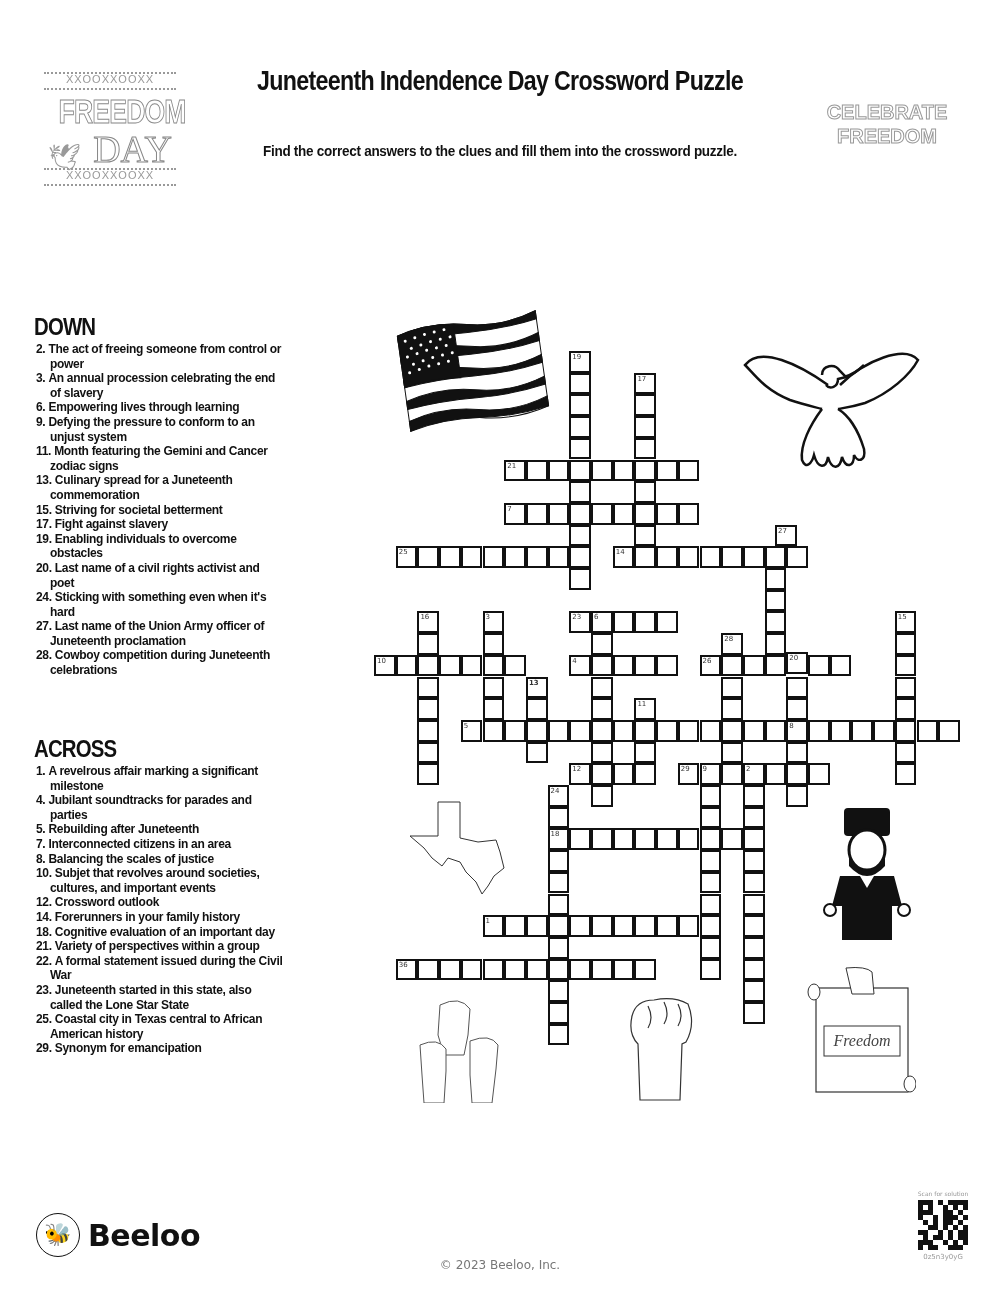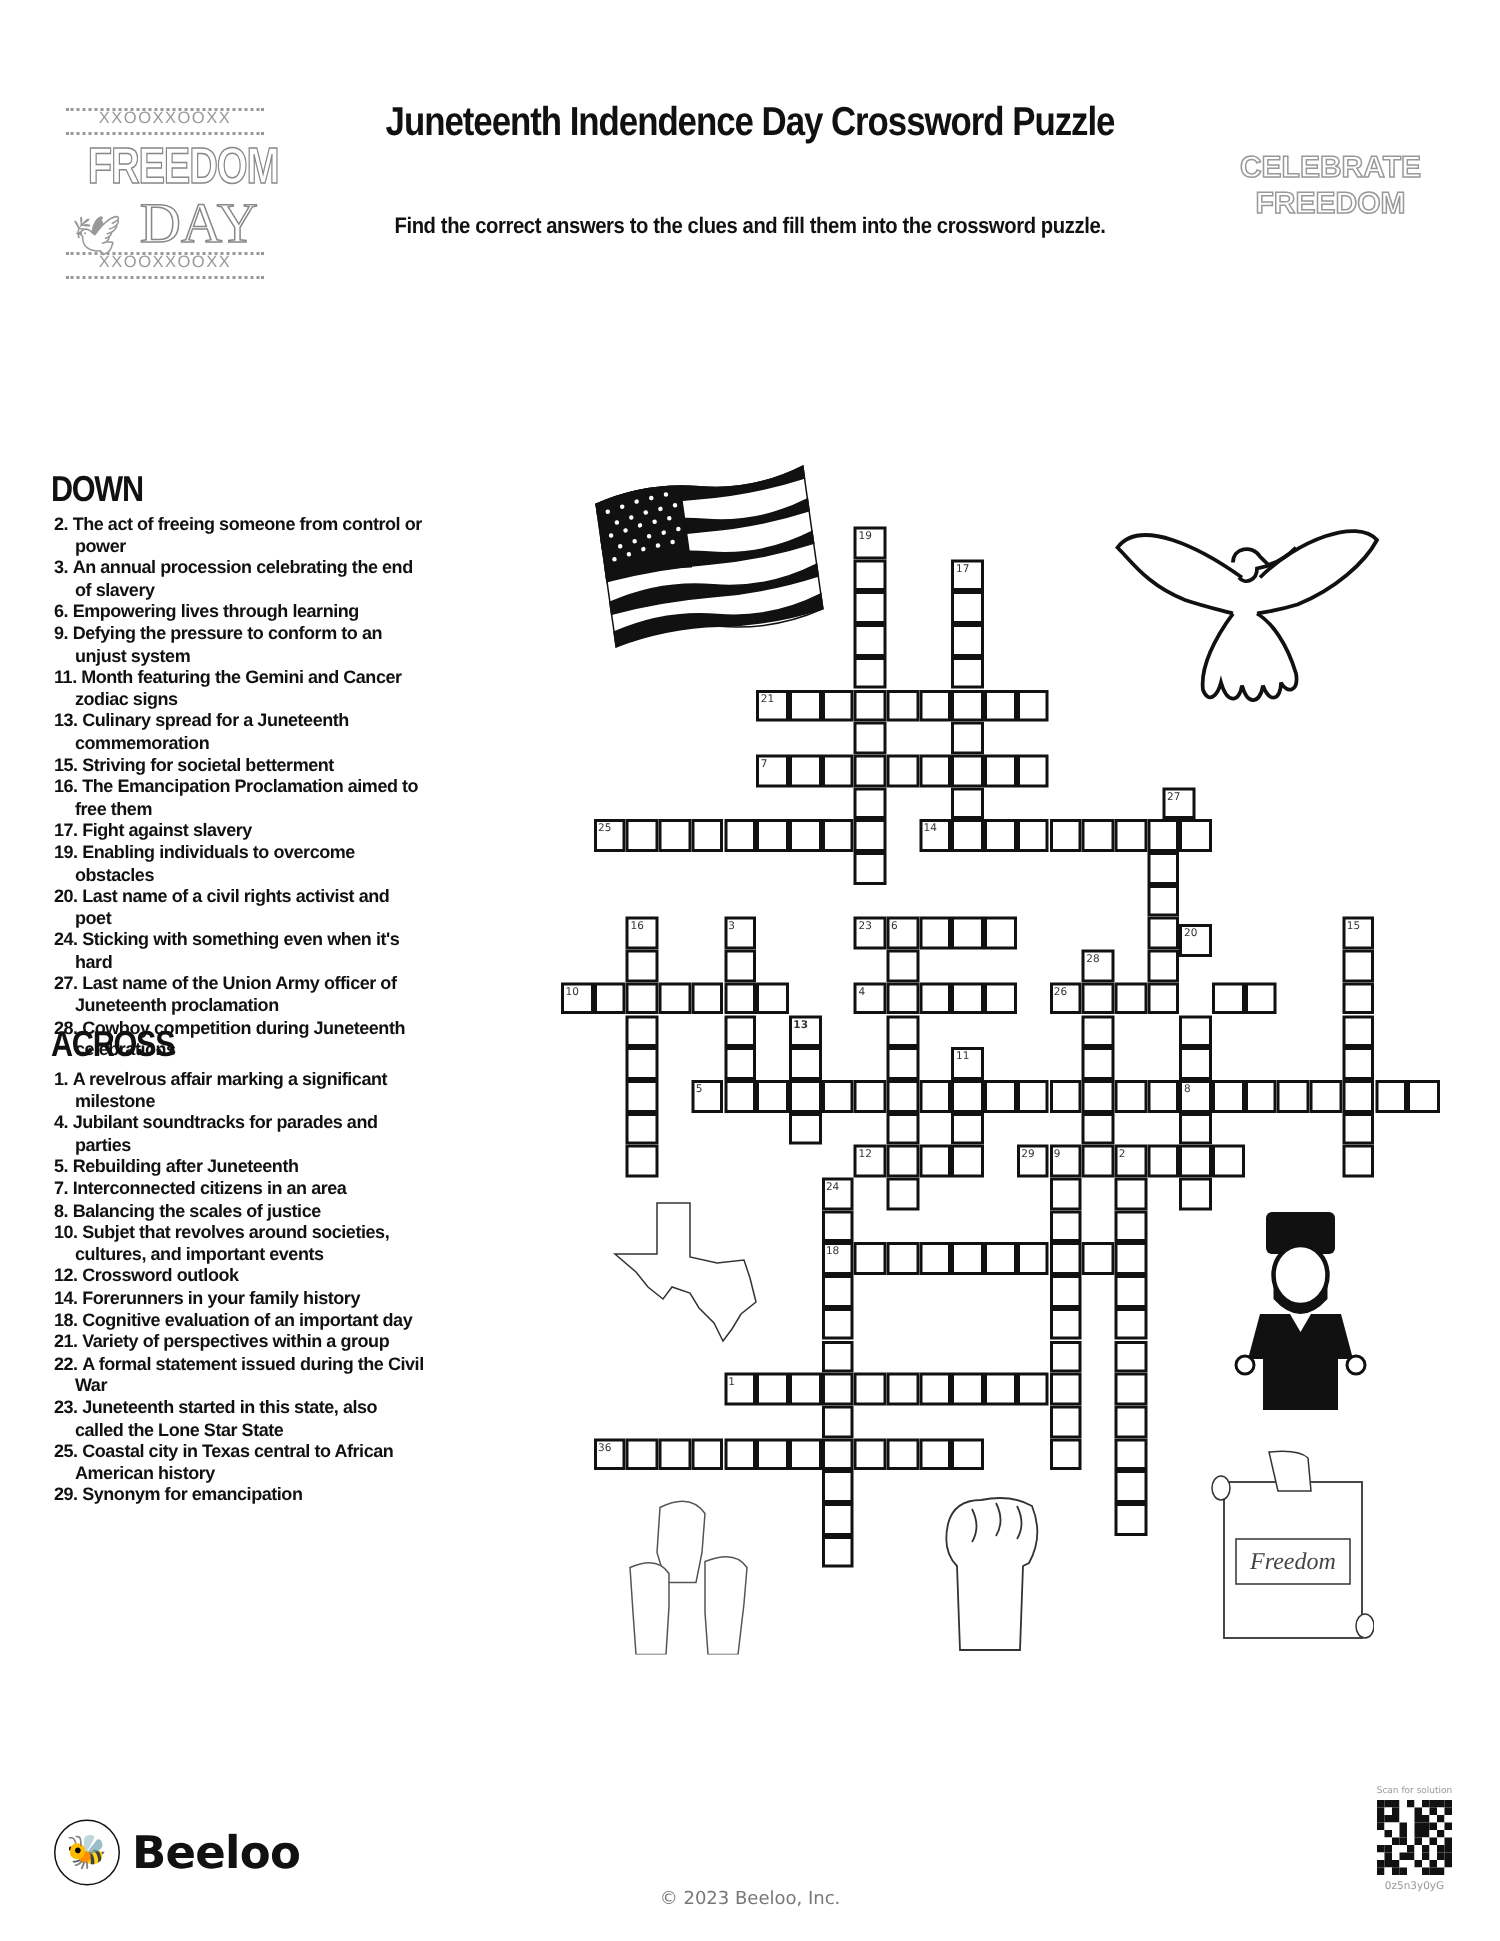--- a/index.html
+++ b/index.html
@@ -10,21 +10,21 @@
   .logo-left .band { height: 14px; border-top: 2px dotted #999; border-bottom: 2px dotted #999; font-size: 11px; color: #999; line-height: 10px; letter-spacing: 1px; overflow: hidden; text-align: center; }
   .logo-left .freedom { font-family: "Liberation Sans", sans-serif; font-weight: bold; font-size: 34px; color: #fff; -webkit-text-stroke: 1px #888; text-align: center; letter-spacing: -1px; transform: scaleX(0.78); margin-top: 2px; line-height: 38px; }
   .logo-left .day { font-family: "Liberation Serif", serif; font-size: 38px; color: #fff; -webkit-text-stroke: 1px #888; text-align: right; line-height: 38px; padding-right: 4px; }
   .logo-left .dove { position: absolute; left: 4px; top: 70px; font-size: 26px; color: #999; }
   .logo-right { position: absolute; left: 820px; top: 100px; width: 134px; text-align: center; font-weight: bold; font-size: 20px; line-height: 24px; color: #fff; -webkit-text-stroke: 1px #999; letter-spacing: 0px; }
   .clues { position: absolute; left: 34px; width: 250px; }
   .clues h2 { margin: 0 0 2px 0; font-weight: bold; font-size: 24px; letter-spacing: -1px; transform: scaleX(0.85); transform-origin: left; line-height: 26px; }
   .clue { font-weight: bold; font-size: 12px; line-height: 14.6px; letter-spacing: -0.3px; padding-left: 16px; text-indent: -14px; }
   .clue .n { margin-right: 3px; }
   .down { top: 314px; }
-  .across { top: 684px; }
+  .across { top: 736px; }
   .grid { position: absolute; left: 0; top: 0; width: 1000px; height: 1294px; pointer-events: none; }
   .cell { position: absolute; width: 21.7px; height: 21.7px; box-sizing: border-box; border: 2px solid #111; background: #fff; pointer-events: auto; }
   .cell .num { position: absolute; left: 1px; top: 0px; font-size: 7px; line-height: 8px; color: #333; font-family: "DejaVu Sans", sans-serif; }
   .art { position: absolute; }
   .flag { left: 398px; top: 316px; width: 150px; height: 110px; transform: rotate(-8deg); }
   .dove-art { left: 740px; top: 345px; width: 182px; height: 130px; }
   .texas { left: 408px; top: 796px; width: 110px; height: 100px; }
   .lincoln { left: 822px; top: 806px; width: 90px; height: 136px; }
   .fists { left: 410px; top: 995px; width: 110px; height: 108px; }
   .fist { left: 624px; top: 994px; width: 72px; height: 108px; }
@@ -61,21 +61,20 @@
 <div class="clues down">
   <h2>DOWN</h2>
   <div id="down-list">
       <div class="clue"><span class="n">2.</span><span>The act of freeing someone from control or power</span></div>
       <div class="clue"><span class="n">3.</span><span>An annual procession celebrating the end of slavery</span></div>
       <div class="clue"><span class="n">6.</span><span>Empowering lives through learning</span></div>
       <div class="clue"><span class="n">9.</span><span>Defying the pressure to conform to an unjust system</span></div>
       <div class="clue"><span class="n">11.</span><span>Month featuring the Gemini and Cancer zodiac signs</span></div>
       <div class="clue"><span class="n">13.</span><span>Culinary spread for a Juneteenth commemoration</span></div>
       <div class="clue"><span class="n">15.</span><span>Striving for societal betterment</span></div>
-      <div class="clue"><span class="n">16.</span><span>The Emancipation Proclamation aimed to free them</span></div>
       <div class="clue"><span class="n">17.</span><span>Fight against slavery</span></div>
       <div class="clue"><span class="n">19.</span><span>Enabling individuals to overcome obstacles</span></div>
       <div class="clue"><span class="n">20.</span><span>Last name of a civil rights activist and poet</span></div>
       <div class="clue"><span class="n">24.</span><span>Sticking with something even when it's hard</span></div>
       <div class="clue"><span class="n">27.</span><span>Last name of the Union Army officer of Juneteenth proclamation</span></div>
       <div class="clue"><span class="n">28.</span><span>Cowboy competition during Juneteenth celebrations</span></div>
     </div>
 </div>
 <div class="clues across">
   <h2>ACROSS</h2>
@@ -313,21 +312,21 @@
     <div class="cell" style="left: 569.3px; top: 654.8px;">
       <span class="num">4</span>
     </div>
     <div class="cell" style="left: 612.7px; top: 654.8px;"></div>
     <div class="cell" style="left: 634.4px; top: 654.8px;"></div>
     <div class="cell" style="left: 656.1px; top: 654.8px;"></div>
     <div class="cell" style="left: 699.5px; top: 654.8px;">
       <span class="num">26</span>
     </div>
     <div class="cell" style="left: 742.9px; top: 654.8px;"></div>
-    <div class="cell" style="left: 786.3px; top: 616px;">
+    <div class="cell" style="left: 786.3px; top: 652px;">
       <span class="num">20</span>
     </div>
     <div class="cell" style="left: 808px; top: 654.8px;"></div>
     <div class="cell" style="left: 829.7px; top: 654.8px;"></div>
     <div class="cell" style="left: 786.3px; top: 676.5px;"></div>
     <div class="cell" style="left: 786.3px; top: 698.2px;"></div>
     <div class="cell" style="left: 786.3px; top: 719.9px;">
       <span class="num">8</span>
     </div>
     <div class="cell" style="left: 786.3px; top: 741.6px;"></div>

